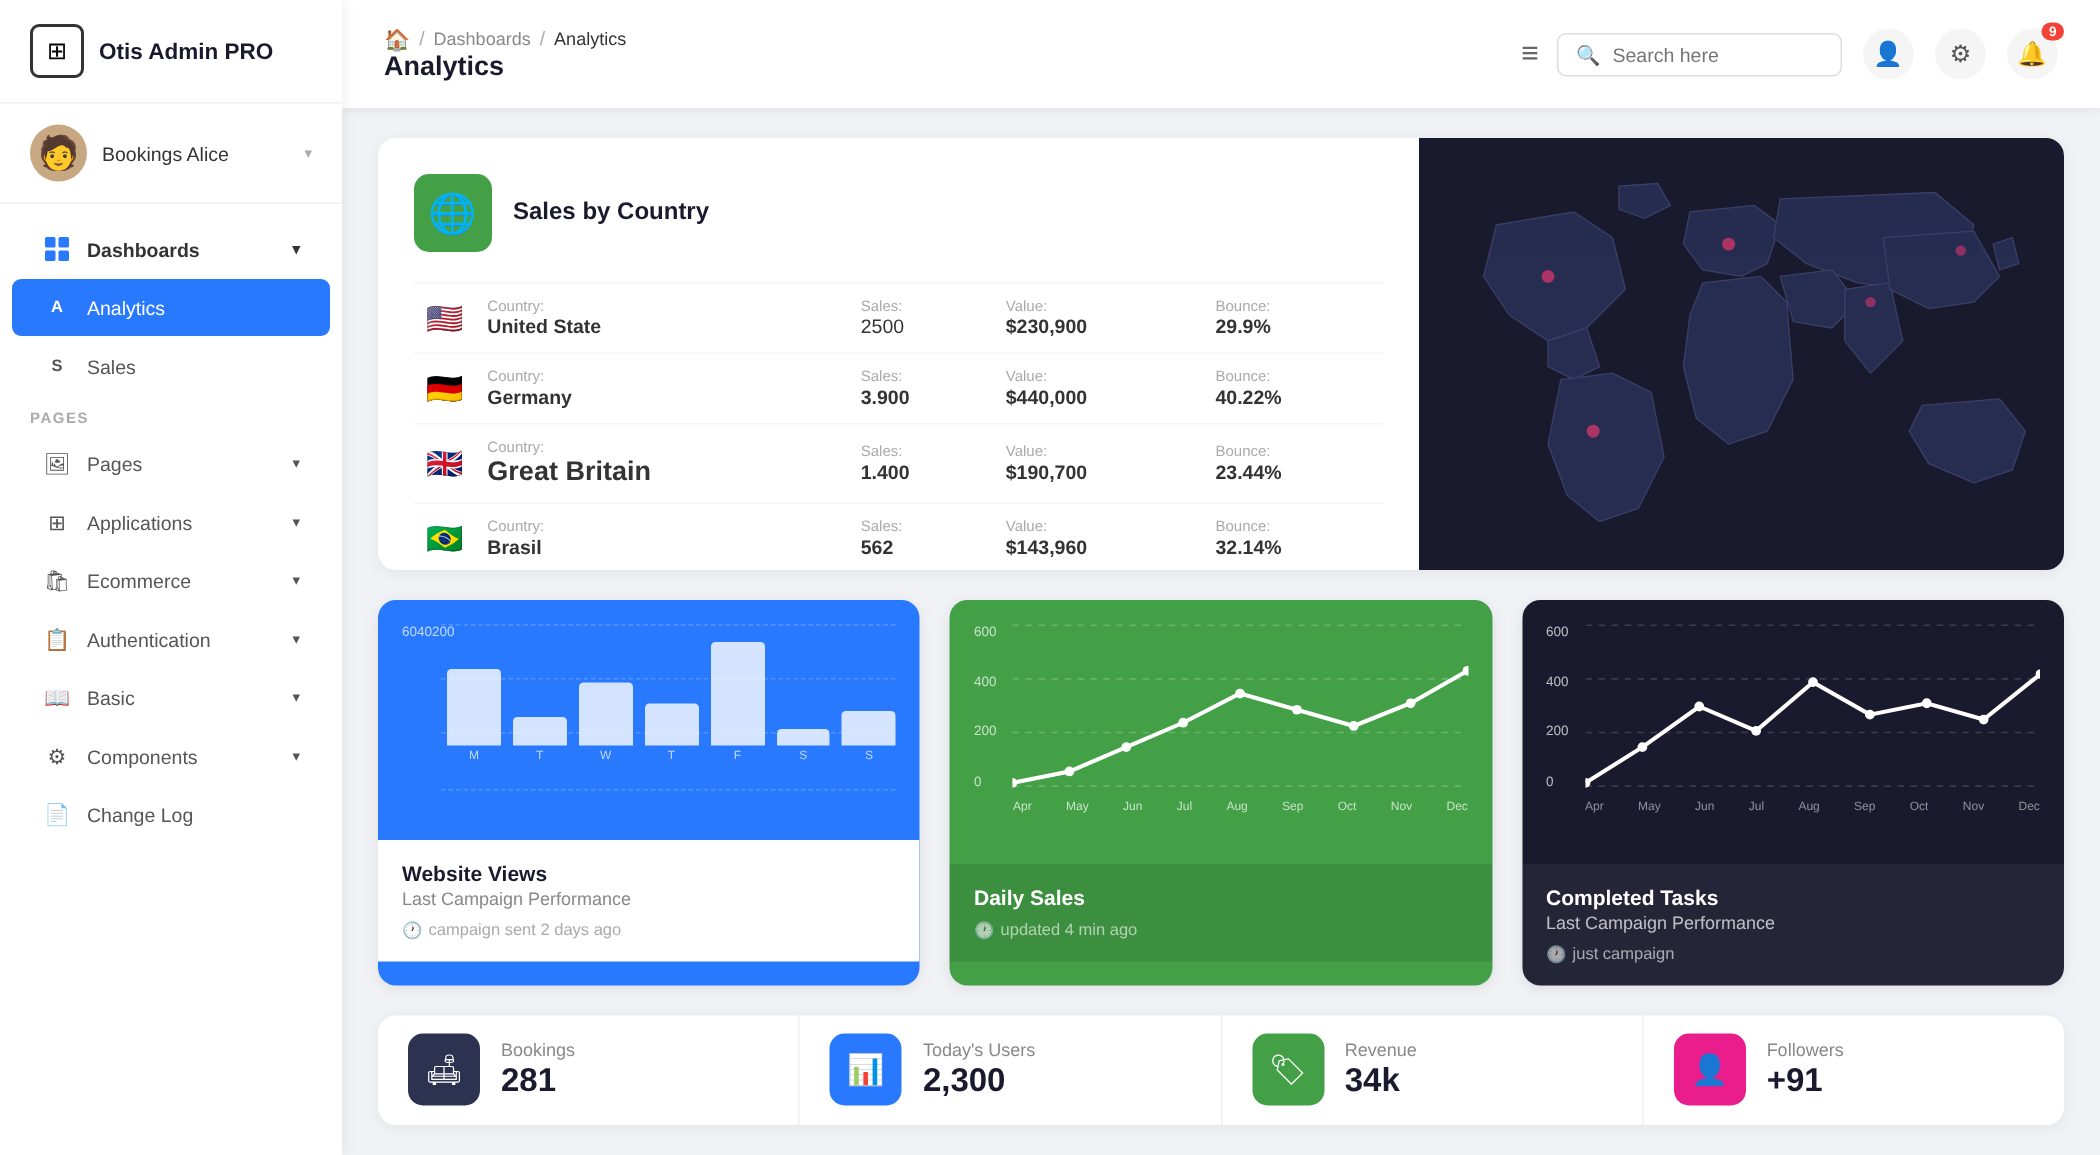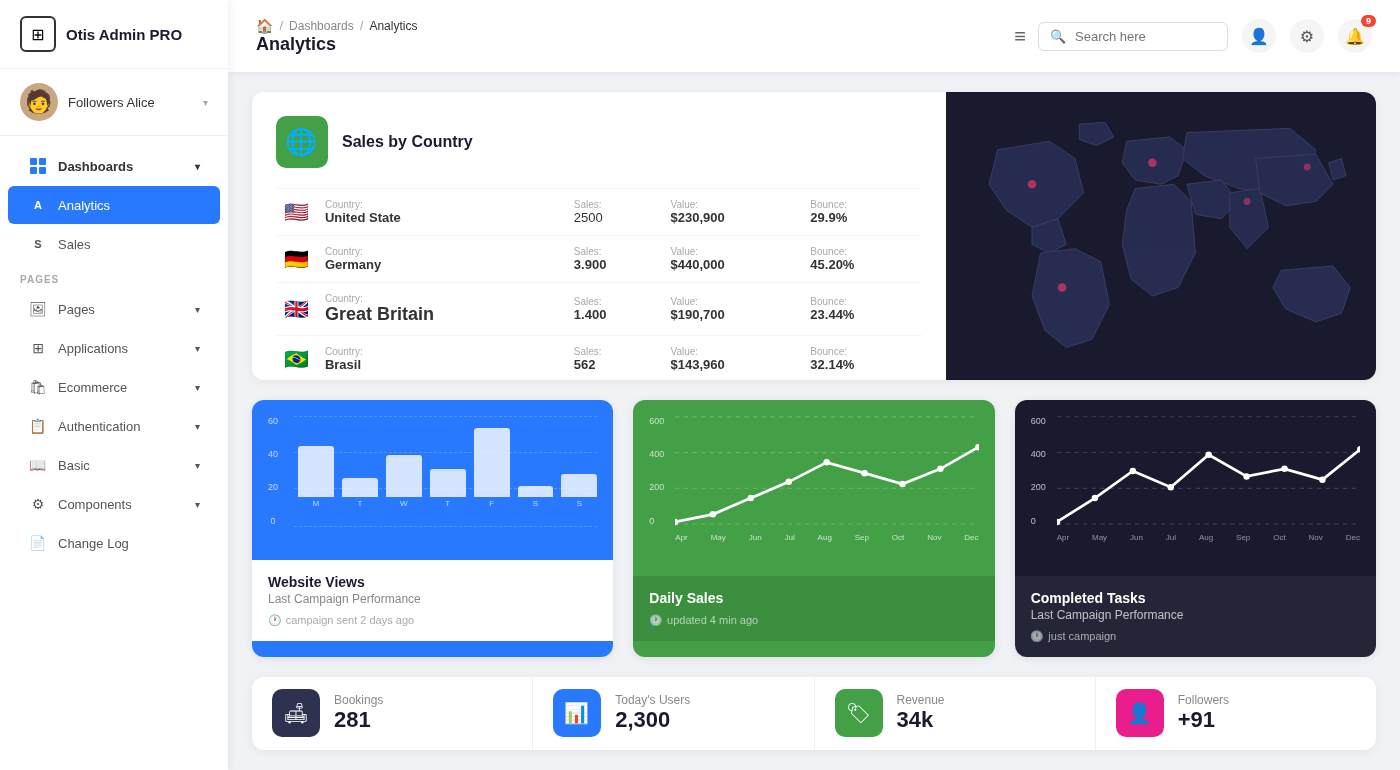--- a/index.html
+++ b/index.html
@@ -77,21 +77,21 @@
 <body>
 
 <aside class="sidebar">
   <div class="sidebar-logo">
     <div class="sidebar-logo-icon">⊞</div>
     <span class="sidebar-logo-text">Otis Admin PRO</span>
   </div>
 
   <div class="sidebar-user">
     <div class="avatar" style="background:#c8a882; font-size:22px;">🧑</div>
-    <span class="sidebar-username">Followers Alice</span>
+    <span class="sidebar-username">Bookings Alice</span>
     <span class="nav-chevron" style="margin-left:auto; color:#aaa; font-size:10px;">▾</span>
   </div>
 
   <nav class="sidebar-nav">
 
     <div class="nav-item parent">
       <div class="nav-icon" style="color:#2979ff;">
         <svg width="16" height="16" viewBox="0 0 16 16" fill="currentColor">
             <rect x="0" y="0" width="7" height="7" rx="1"></rect>
             <rect x="9" y="0" width="7" height="7" rx="1"></rect>
@@ -224,21 +224,21 @@
     <td>
       <span style="font-size:10px;color:#aaa;display:block;">Sales:</span>
       <span style="font-size:13px;font-weight:600;color:#333;display:block;">3.900</span>
     </td>
     <td>
       <span style="font-size:10px;color:#aaa;display:block;">Value:</span>
       <span style="font-size:13px;font-weight:600;color:#333;display:block;">$440,000</span>
     </td>
     <td>
       <span style="font-size:10px;color:#aaa;display:block;">Bounce:</span>
-      <span style="font-size:13px;font-weight:600;color:#333;display:block;">45.20%</span>
+      <span style="font-size:13px;font-weight:600;color:#333;display:block;">40.22%</span>
     </td>
   </tr>
               <tr>
     <td style="width:40px;"><span style="font-size:20px;">🇬🇧</span></td>
     <td>
       <span style="font-size:10px;color:#aaa;display:block;">Country:</span>
       <span style="font-size:18px;font-weight:600;color:#333;display:block;">Great Britain</span>
     </td>
     <td>
       <span style="font-size:10px;color:#aaa;display:block;">Sales:</span>
@@ -310,21 +310,21 @@
           <circle cx="420" cy="60" r="4" fill="#ff4081" opacity="0.7"></circle>
         </svg>
       </div>
     </div>
 
     <div class="charts-row">
 
       <div class="chart-card chart-card-blue">
         <div class="chart-area">
           <div style="position:relative; height:110px; display:flex; align-items:flex-end; gap:0;">
-            <div style="position:absolute; left:0; top:0; height:110px; display:flex; flex-direction:column; justify-content:space-between; font-size:9px; color:rgba(255,255,255,0.7);text-align:center;">
+            <div style="position:absolute; left:0; top:0; height:110px; display:flex; justify-content:space-between; font-size:9px; color:rgba(255,255,255,0.7);text-align:center;">
               <span>60</span>
                 <span>40</span>
                 <span>20</span>
                 <span>0</span>
             </div>
 
             <div style="position:absolute; left:26px; right:0; top:0; height:110px; pointer-events:none;">
               <div style="position:absolute; top:0; left:0; right:0; border-top:1px dashed rgba(255,255,255,0.2);"></div>
               <div style="position:absolute; top:33%; left:0; right:0; border-top:1px dashed rgba(255,255,255,0.2);"></div>
               <div style="position:absolute; top:66%; left:0; right:0; border-top:1px dashed rgba(255,255,255,0.2);"></div>

